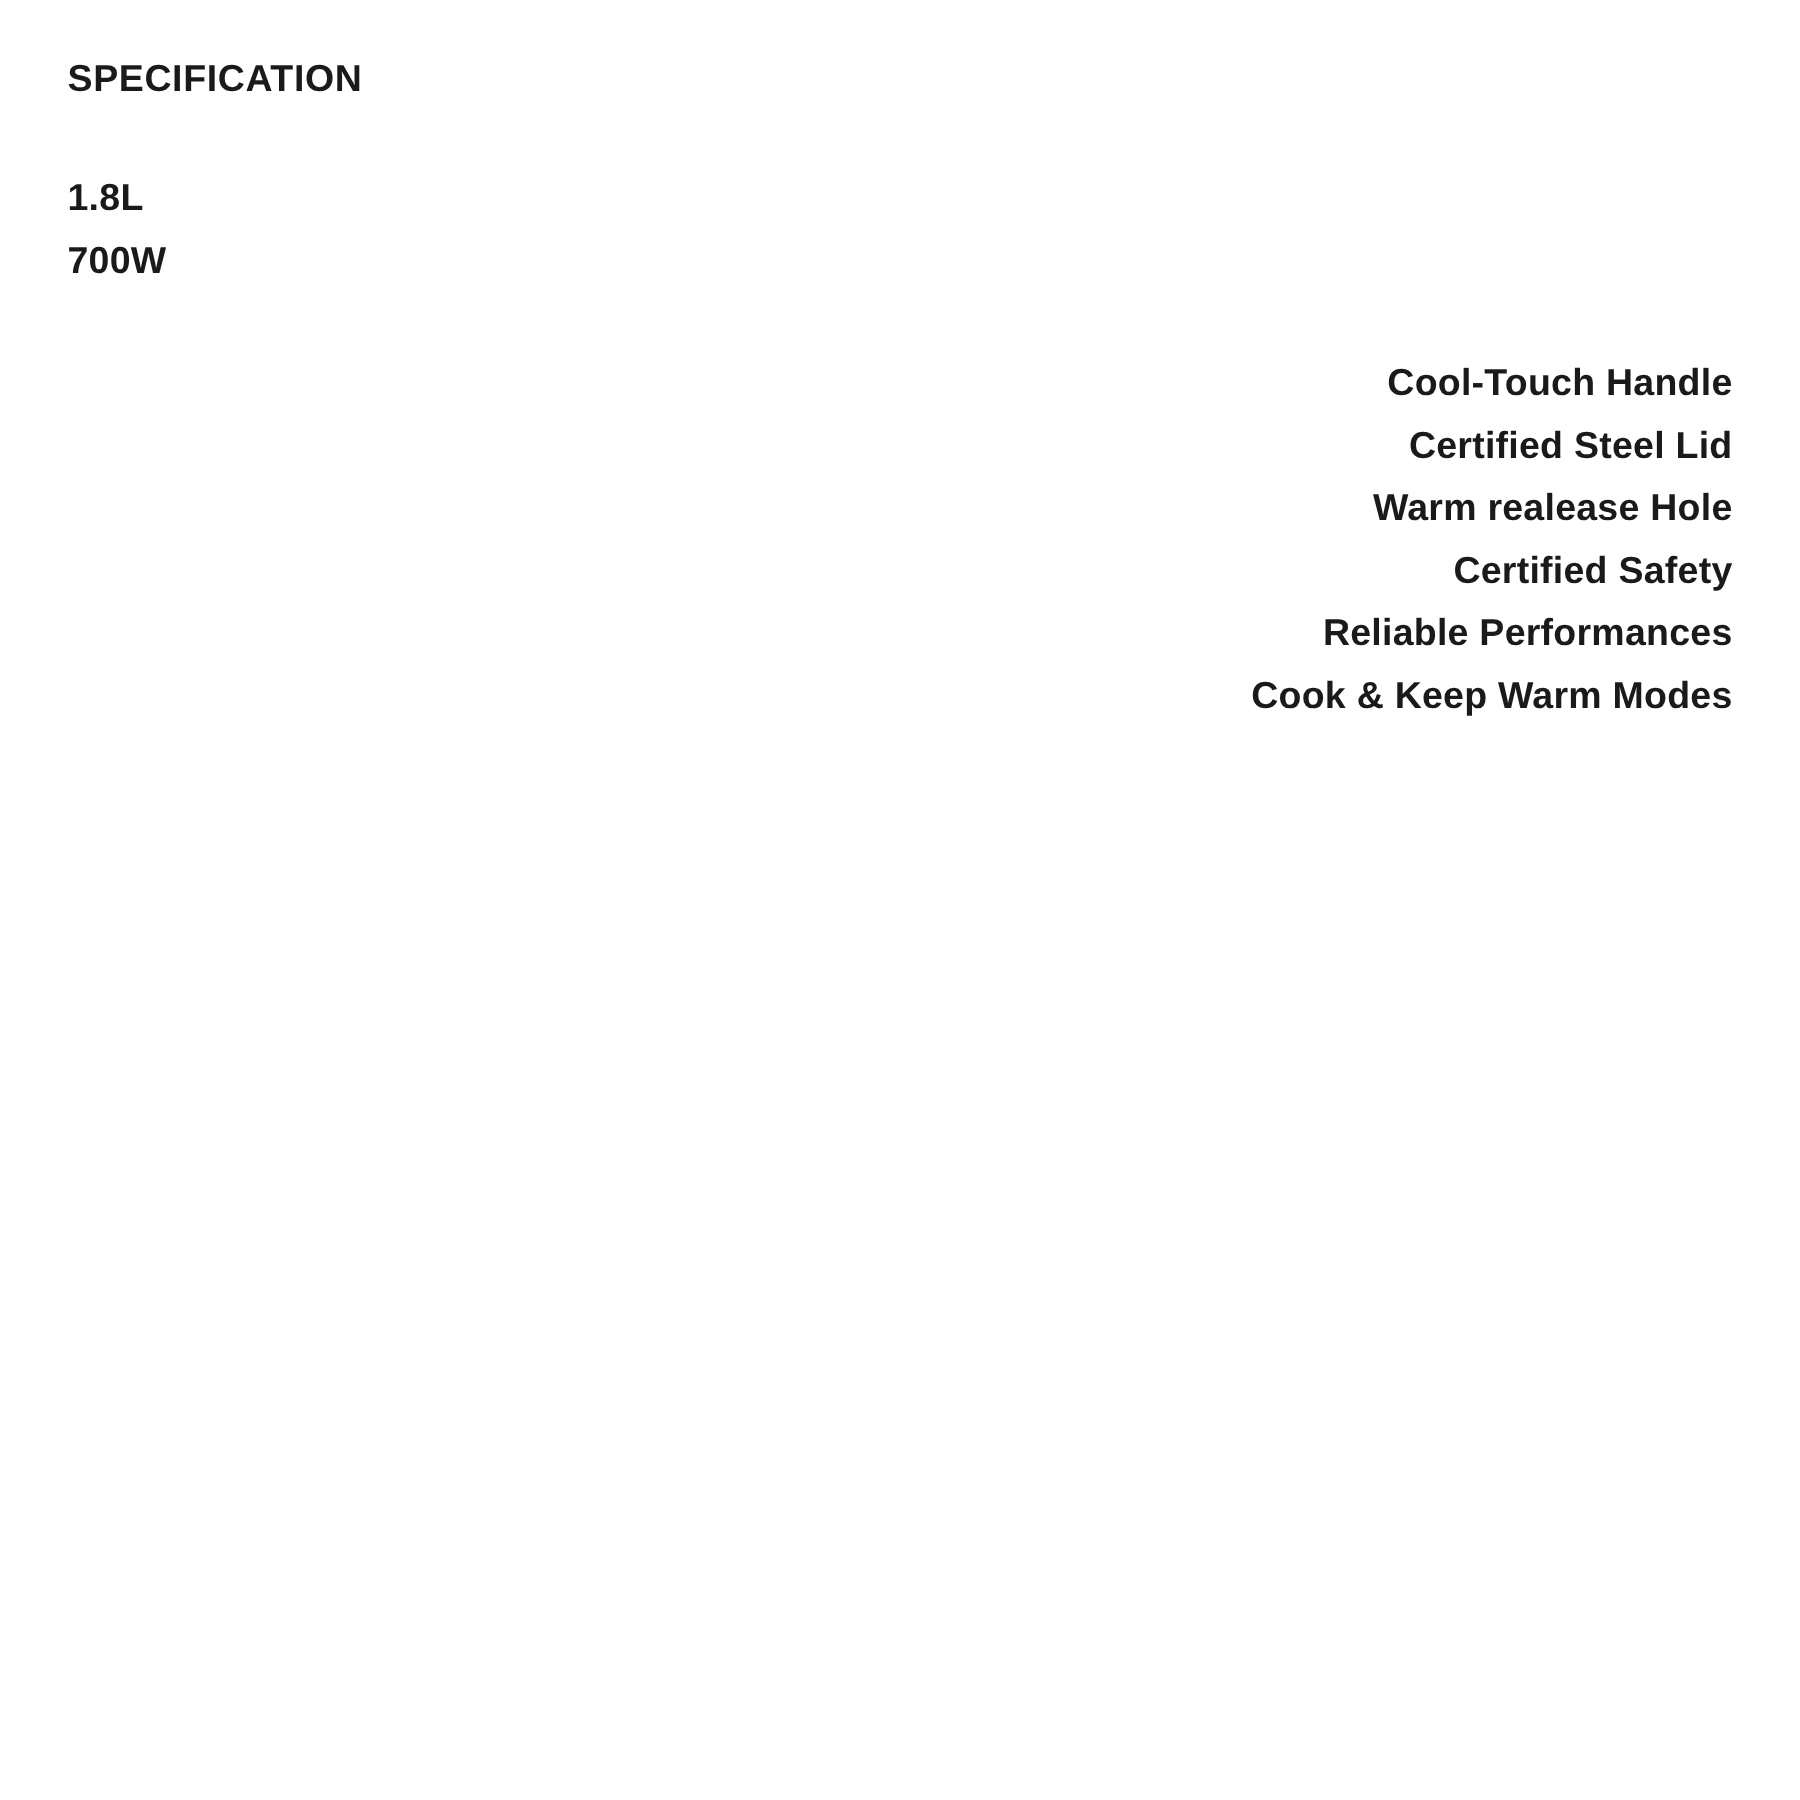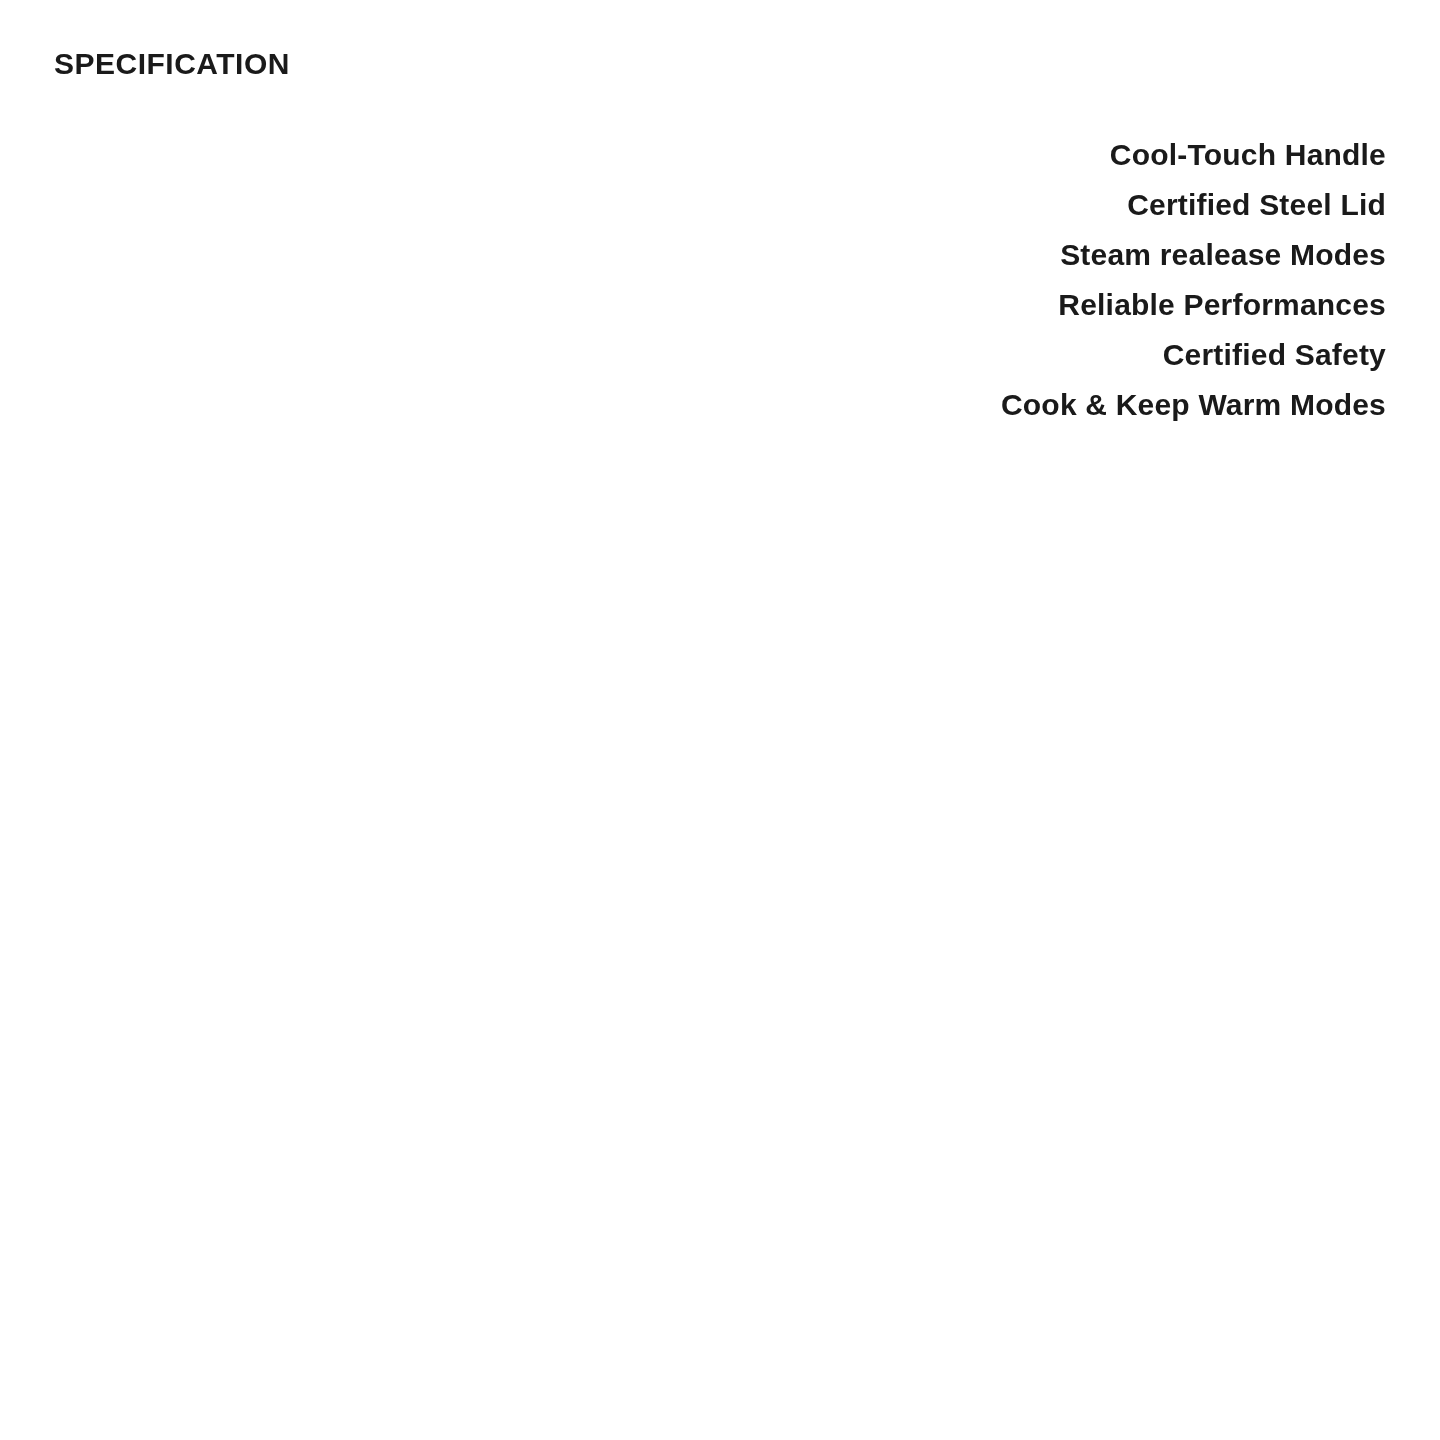--- a/index.html
+++ b/index.html
@@ -52,23 +52,27 @@
     text-align: right;
   }
 </style>
 </head>
 <body>
 
 <div class="sheet">
 
   <h1 class="spec-title">SPECIFICATION</h1>
 
+  <div class="spec-block">
+    <div class="spec-line">1.8L</div>
+    <div class="spec-line">700W</div>
+  </div>
 
   <div class="features-block">
     <div class="feature-line">Cool-Touch Handle</div>
     <div class="feature-line">Certified Steel Lid</div>
-    <div class="feature-line">Steam realease Modes</div>
+    <div class="feature-line">Warm realease Hole</div>
+    <div class="feature-line">Certified Safety</div>
     <div class="feature-line">Reliable Performances</div>
-    <div class="feature-line">Certified Safety</div>
     <div class="feature-line">Cook &amp; Keep Warm Modes</div>
   </div>
 
 </div>
 
 </body></html>

